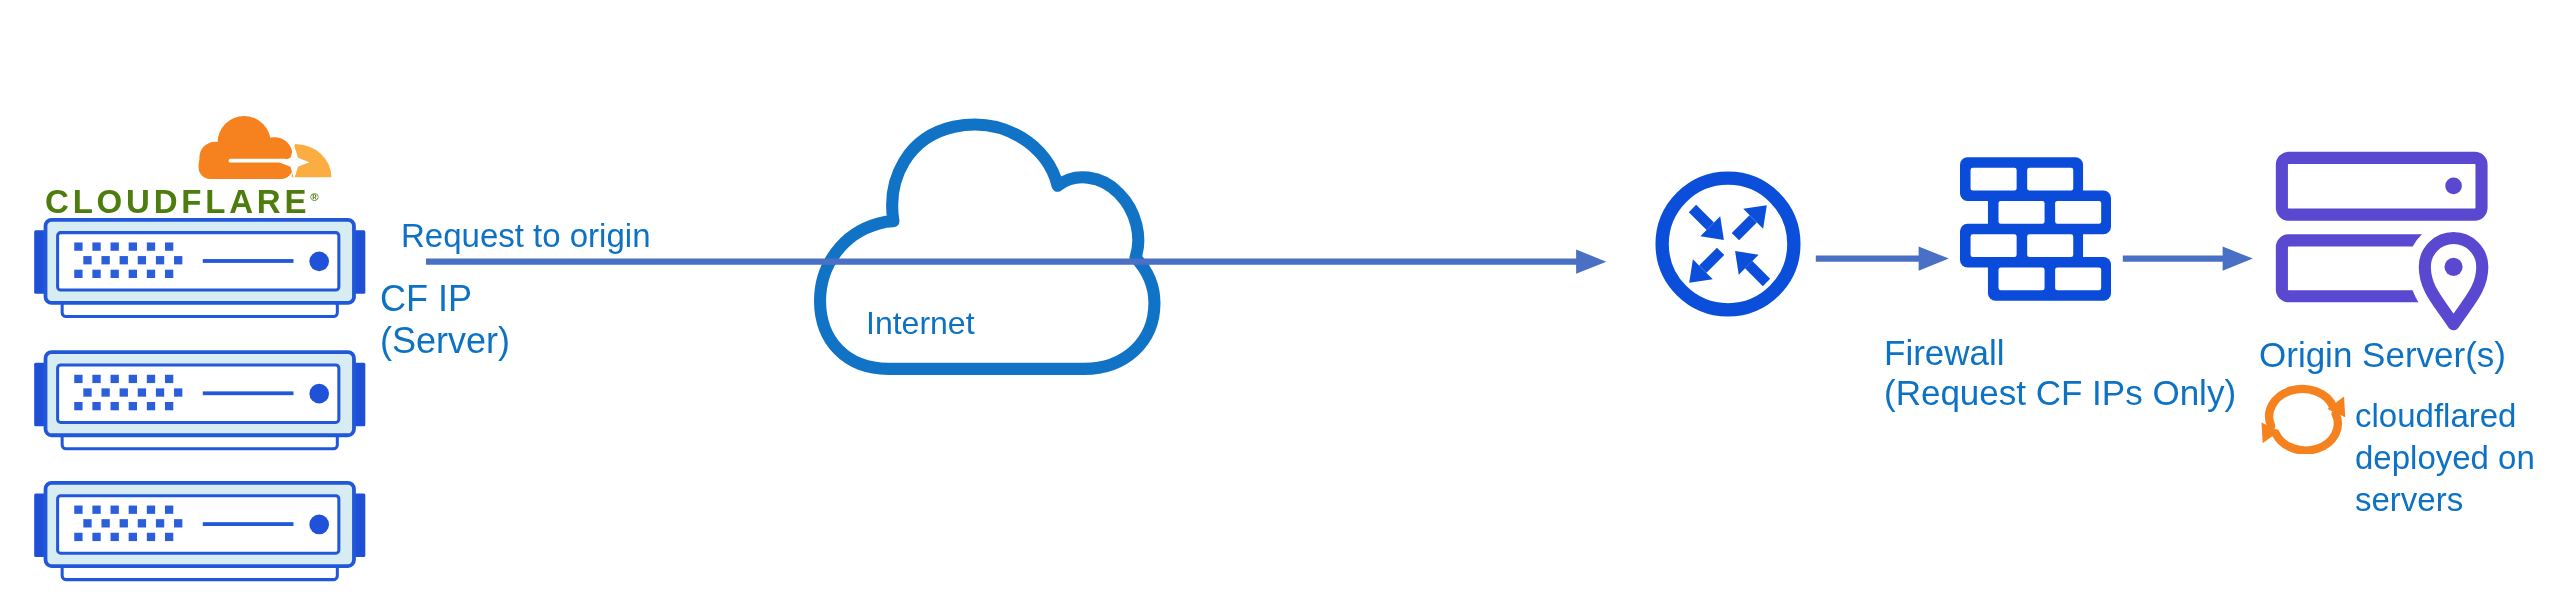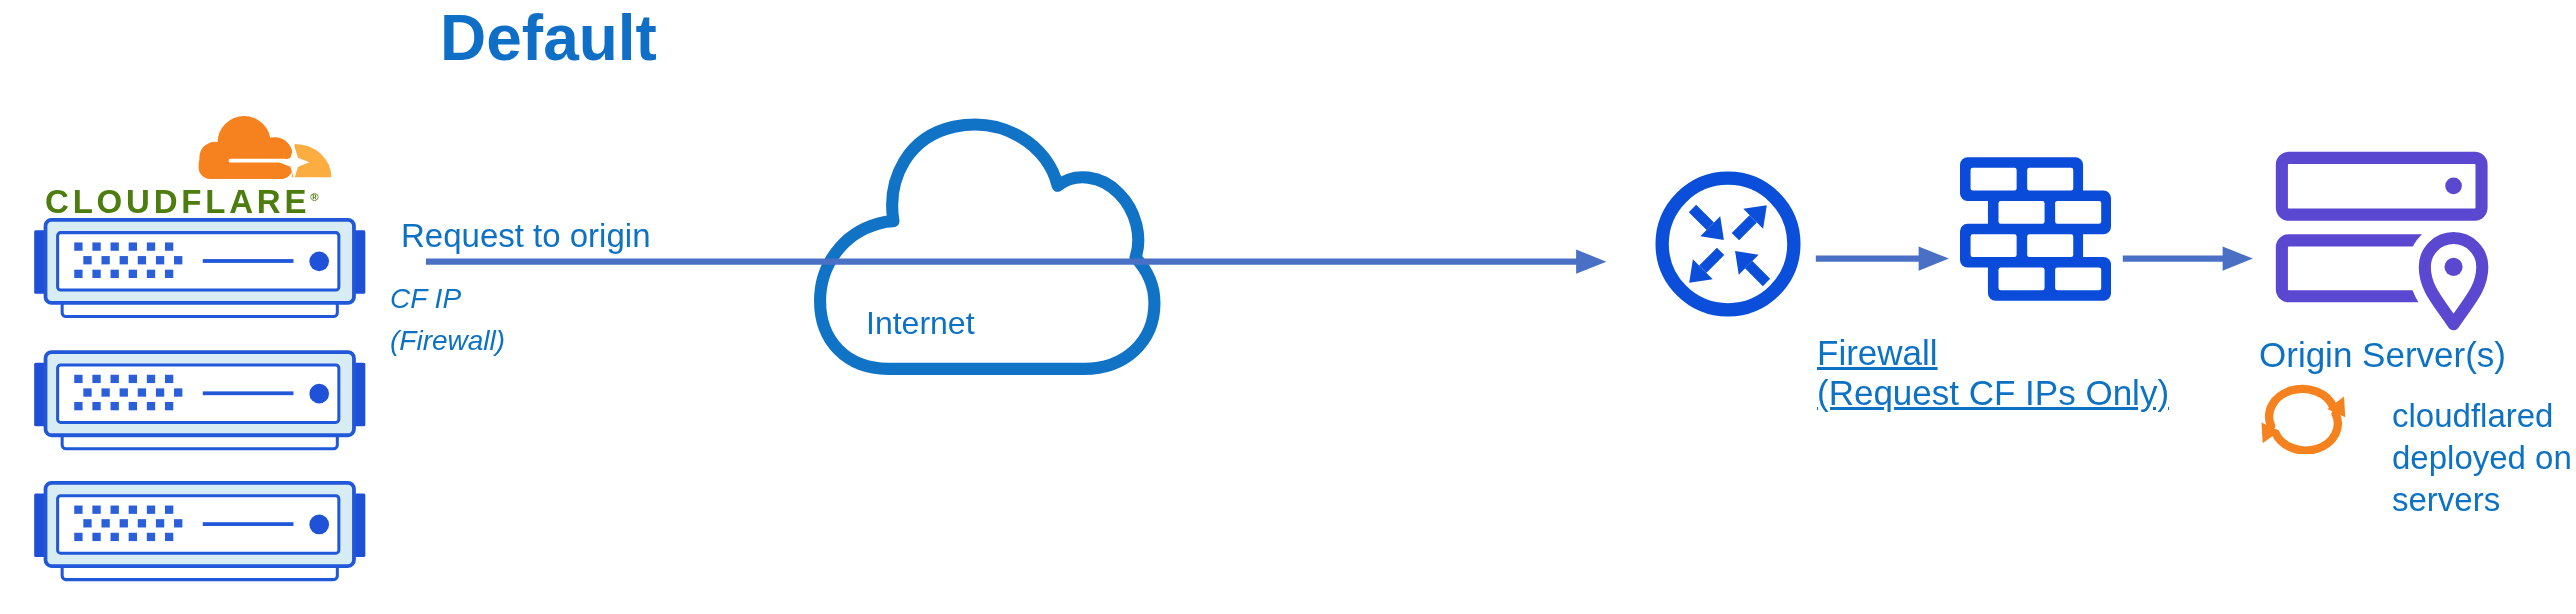--- a/index.html
+++ b/index.html
@@ -40,21 +40,20 @@
     letter-spacing:0;
   }
   .center{text-align:left;}
   svg{display:block;}
 </style>
 </head>
 <body>
 
 <div class="canvas">
 
-  <div class="abs title" style="left:440px;top:4.5px;">Default</div>
 
   <div class="abs" style="left:191px;top:112px;">
     <svg width="148" height="70" viewBox="0 0 195 92">
       <g>
         <circle cx="32" cy="60" r="21" fill="#f6821f"></circle>
         <circle cx="70" cy="40" r="35" fill="#f6821f"></circle>
         <circle cx="110" cy="57" r="24" fill="#f6821f"></circle>
         <rect x="10" y="54" width="124" height="34" rx="15" fill="#f6821f"></rect>
         <path d="M 137 42 A 48 44 0 0 1 185 86 L 133 86 Q 131 58 137 42 Z" fill="#fbad41"></path>
         <path d="M 52 64 L 124 64" stroke="#ffffff" stroke-width="5" stroke-linecap="round" fill="none"></path>
@@ -128,23 +127,23 @@
       <polygon points="2123,346 2083,330 2083,362" stroke="none"></polygon>
       <line x1="2400" y1="342" x2="2540" y2="342"></line>
       <polygon points="2576,342 2536,326 2536,358" stroke="none"></polygon>
       <line x1="2806" y1="342" x2="2942" y2="342"></line>
       <polygon points="2978,342 2938,326 2938,358" stroke="none"></polygon>
     </g>
   </svg>
 
   <div class="abs label center" style="left:401px;top:215px;width:303px;font-size:33px;">Request to origin</div>
 
-  <div class="abs label" style="left:390px;top:278px;font-size:28px;line-height:42px;font-style:italic;">
+  <div class="abs label" style="left:380px;top:278px;font-size:36px;line-height:42px;">
     <div>CF IP</div>
-    <div>(Firewall)</div>
+    <div>(Server)</div>
   </div>
 
   <div class="abs label center" style="left:866px;top:303px;width:227px;font-size:32px;">Internet</div>
 
   <div class="abs" style="left:1654px;top:170px;">
     <svg width="148" height="148" viewBox="0 0 200 200">
       <circle cx="100" cy="100" r="89" fill="#ffffff" stroke="#0b4ed9" stroke-width="18"></circle>
       <g fill="#0b4ed9">
         <g transform="translate(52,52) rotate(45)">
           <rect x="0" y="-7" width="34" height="14"></rect>
@@ -181,21 +180,21 @@
         <rect x="51" y="58" width="61" height="30" rx="3"></rect>
         <rect x="126" y="58" width="61" height="30" rx="3"></rect>
         <rect x="14" y="102" width="61" height="30" rx="3"></rect>
         <rect x="89" y="102" width="61" height="30" rx="3"></rect>
         <rect x="51" y="146" width="61" height="30" rx="3"></rect>
         <rect x="126" y="146" width="61" height="30" rx="3"></rect>
       </g>
     </svg>
   </div>
 
-  <div class="abs label center" style="left:1817px;top:333px;width:341px;line-height:40px;text-decoration:underline;">
+  <div class="abs label center" style="left:1884px;top:333px;width:341px;line-height:40px;">
     <div>Firewall</div>
     <div>(Request CF IPs Only)</div>
   </div>
 
   <div class="abs" style="left:2266px;top:144px;">
     <svg width="242" height="201" viewBox="0 0 320 265">
       <rect x="21" y="18" width="264" height="75" rx="9" fill="#ffffff" stroke="#5b48d0" stroke-width="16"></rect>
       <circle cx="248" cy="55" r="11" fill="#5b48d0"></circle>
       <rect x="21" y="127" width="264" height="74" rx="9" fill="#ffffff" stroke="#5b48d0" stroke-width="16"></rect>
       <path d="M 248 238 C 230 210 210 192 210 162 A 38 38 0 1 1 286 162 C 286 192 266 210 248 238 Z" fill="#ffffff" stroke="#ffffff" stroke-width="44" stroke-linejoin="round"></path>
@@ -216,20 +215,20 @@
         <g transform="translate(15,59) rotate(115)">
             <polygon points="0,-13 24,0 0,13"></polygon>
           </g>
         <g transform="translate(102,41) rotate(-65)">
             <polygon points="0,-13 24,0 0,13"></polygon>
           </g>
       </g>
     </svg>
   </div>
 
-  <div class="abs label" style="left:2355px;top:395px;font-size:33px;line-height:42px;margin-left:37px;">
+  <div class="abs label" style="left:2355px;top:395px;font-size:33px;line-height:42px;">
     <div>cloudflared</div>
     <div>deployed on</div>
     <div>servers</div>
   </div>
 
 </div>
 
 
 </body></html>

